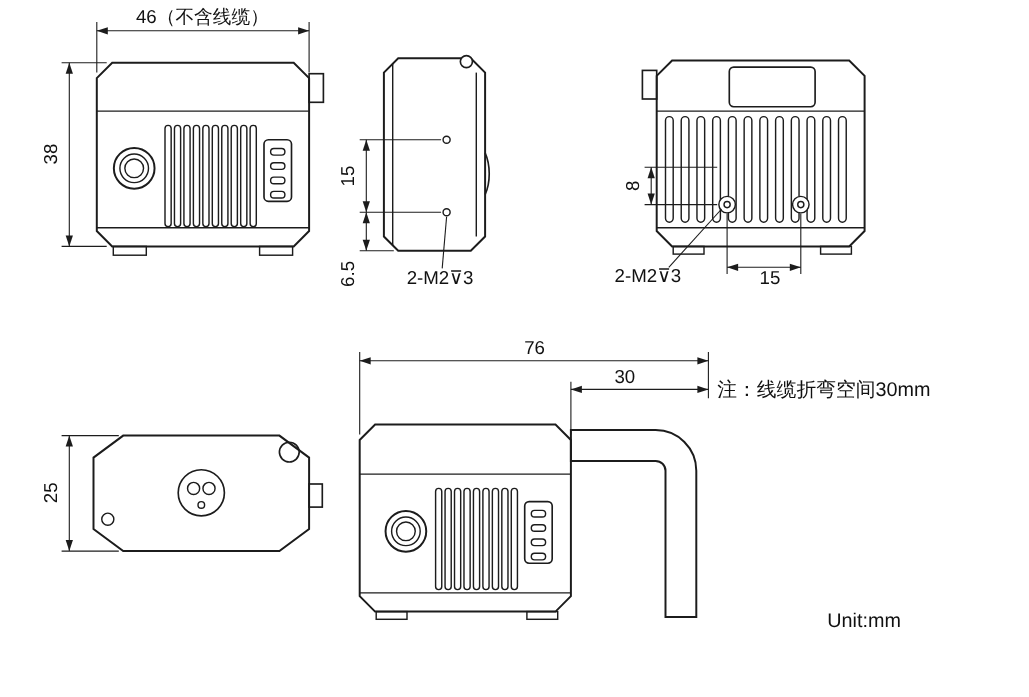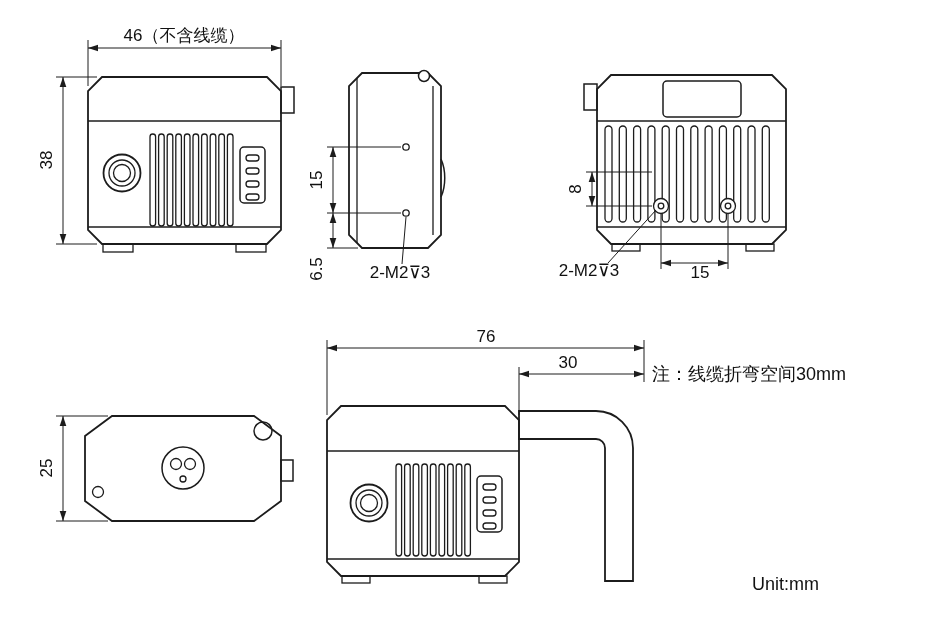--- a/index.html
+++ b/index.html
@@ -1,16 +1,16 @@
 <!DOCTYPE html>
 <html><head>
 <meta charset="utf-8">
 <style>
   html,body{margin:0;padding:0;background:#fff;}
-  .canvas{position:relative;width:935px;height:614px;background:#fff;overflow:hidden;margin-top:20px;}
+  .canvas{position:relative;width:935px;height:614px;background:#fff;overflow:hidden;}
   svg{display:block;}
   .o{stroke:#1c1c1c;stroke-width:1.8;fill:none;}
   .d{stroke:#1c1c1c;stroke-width:1.3;fill:none;}
   .d2{stroke:#1c1c1c;stroke-width:1.5;fill:none;}
   .dim{stroke:#1c1c1c;stroke-width:1;fill:none;}
   .fw{fill:#fff;}
   text{font-family:"Liberation Sans","DejaVu Sans",sans-serif;font-size:17px;fill:#111;stroke:none;}
   .t18{font-size:18px;}
 </style>
 </head>

